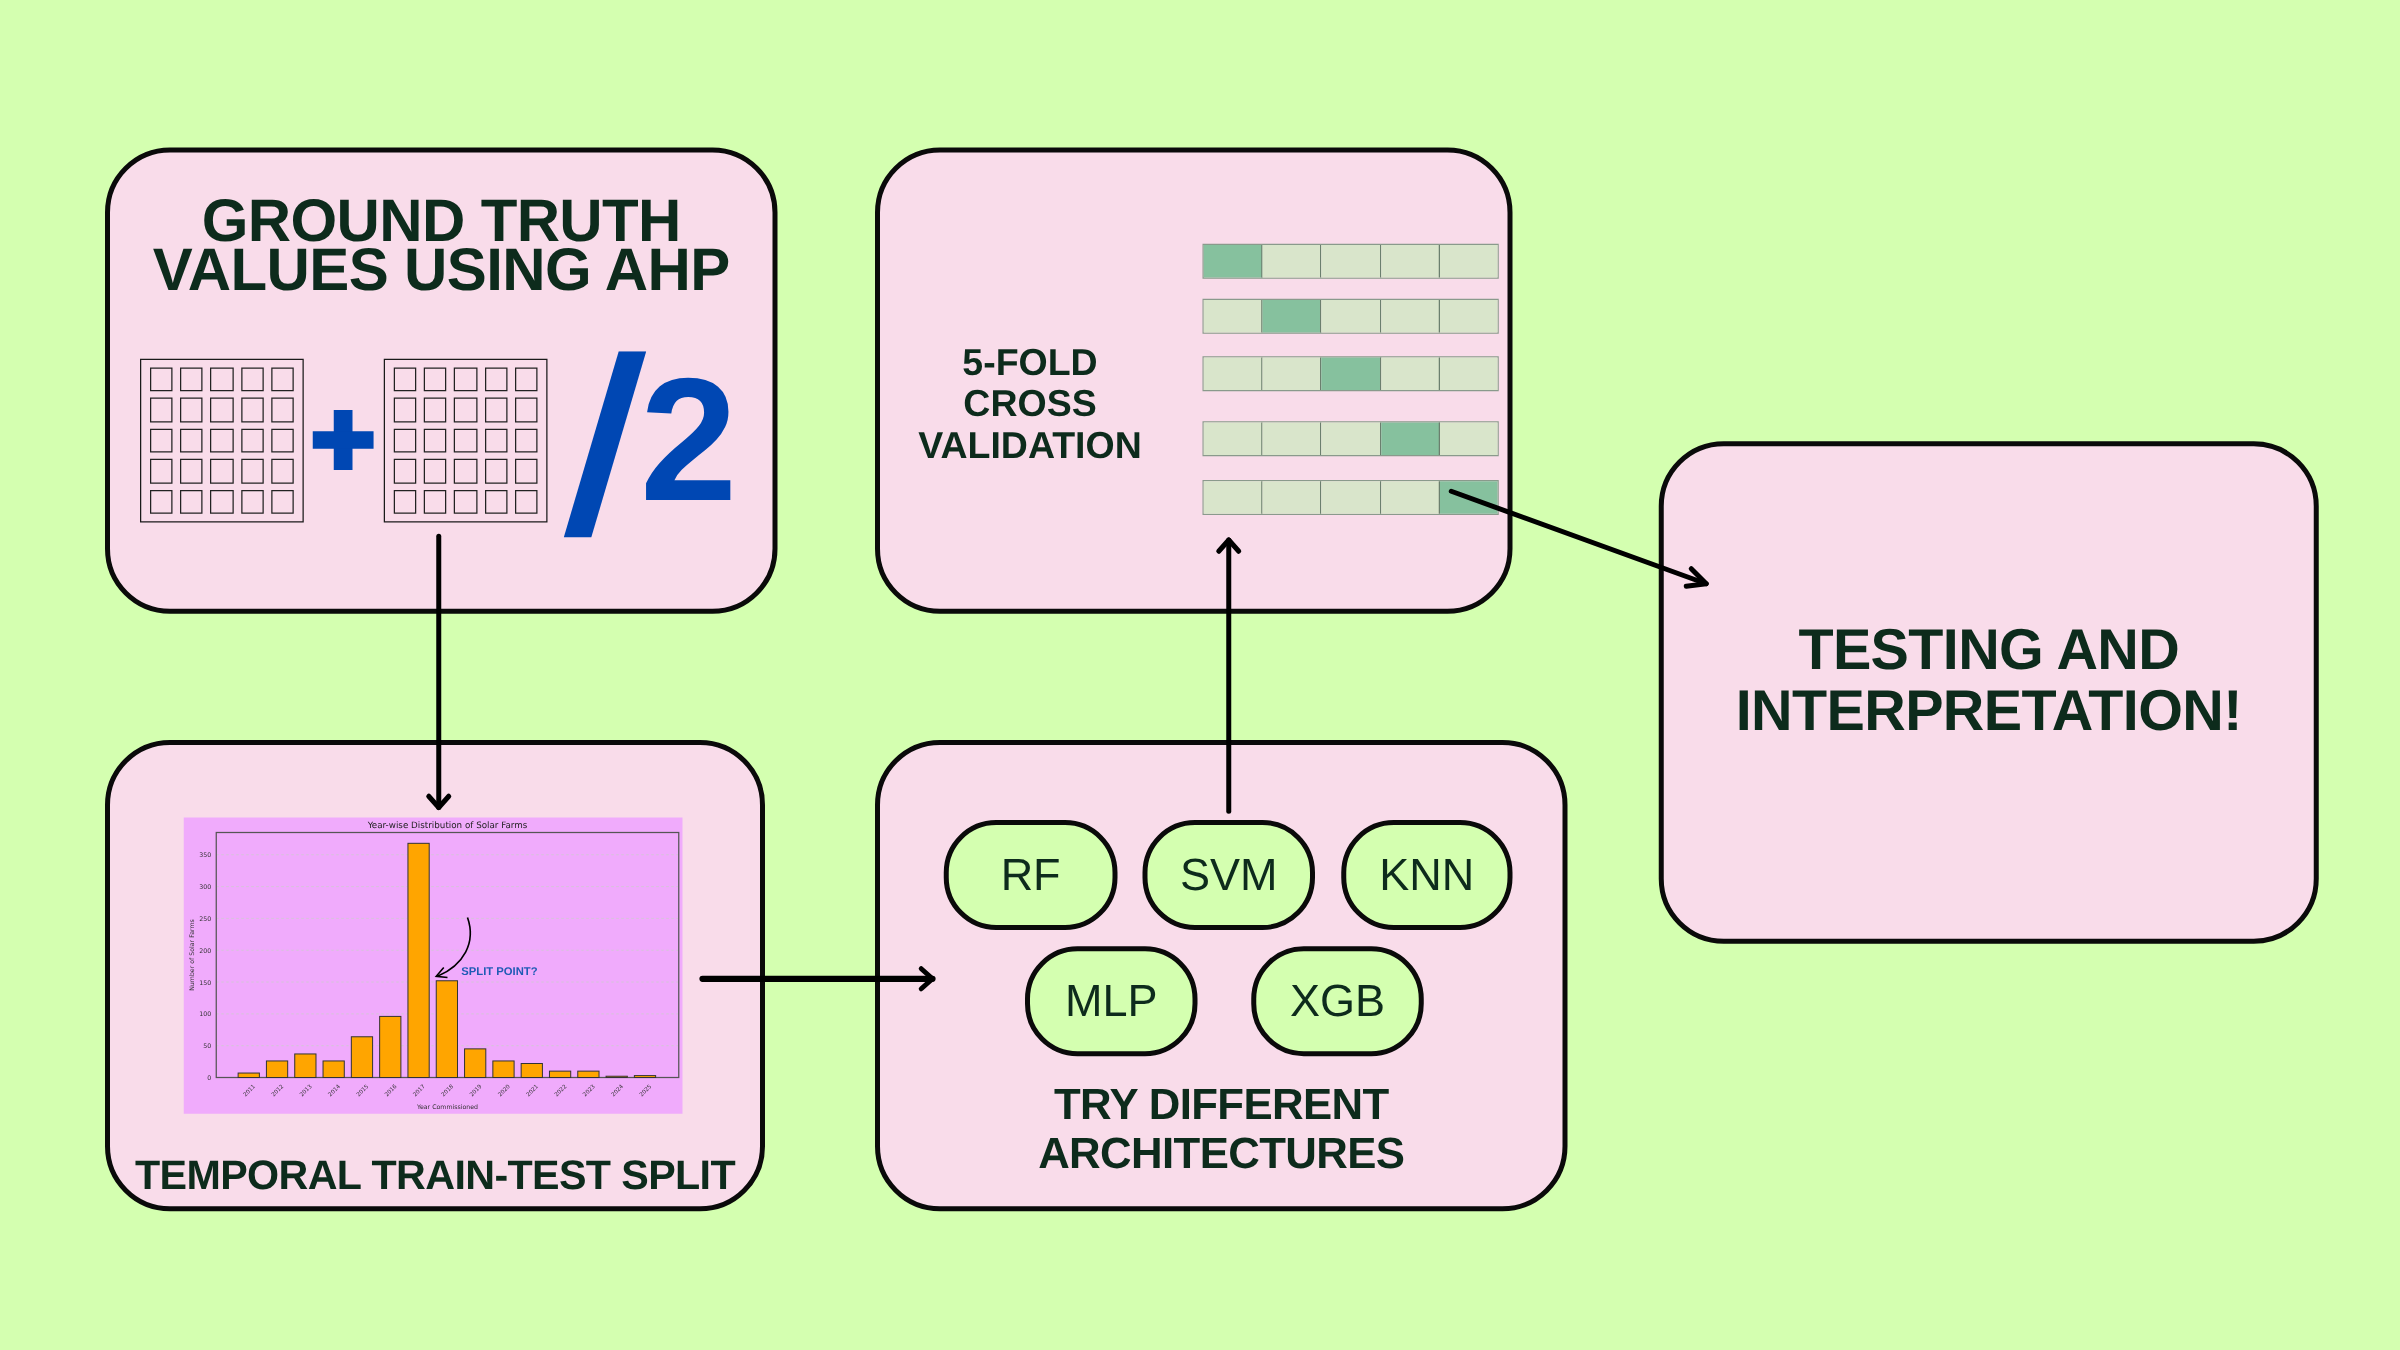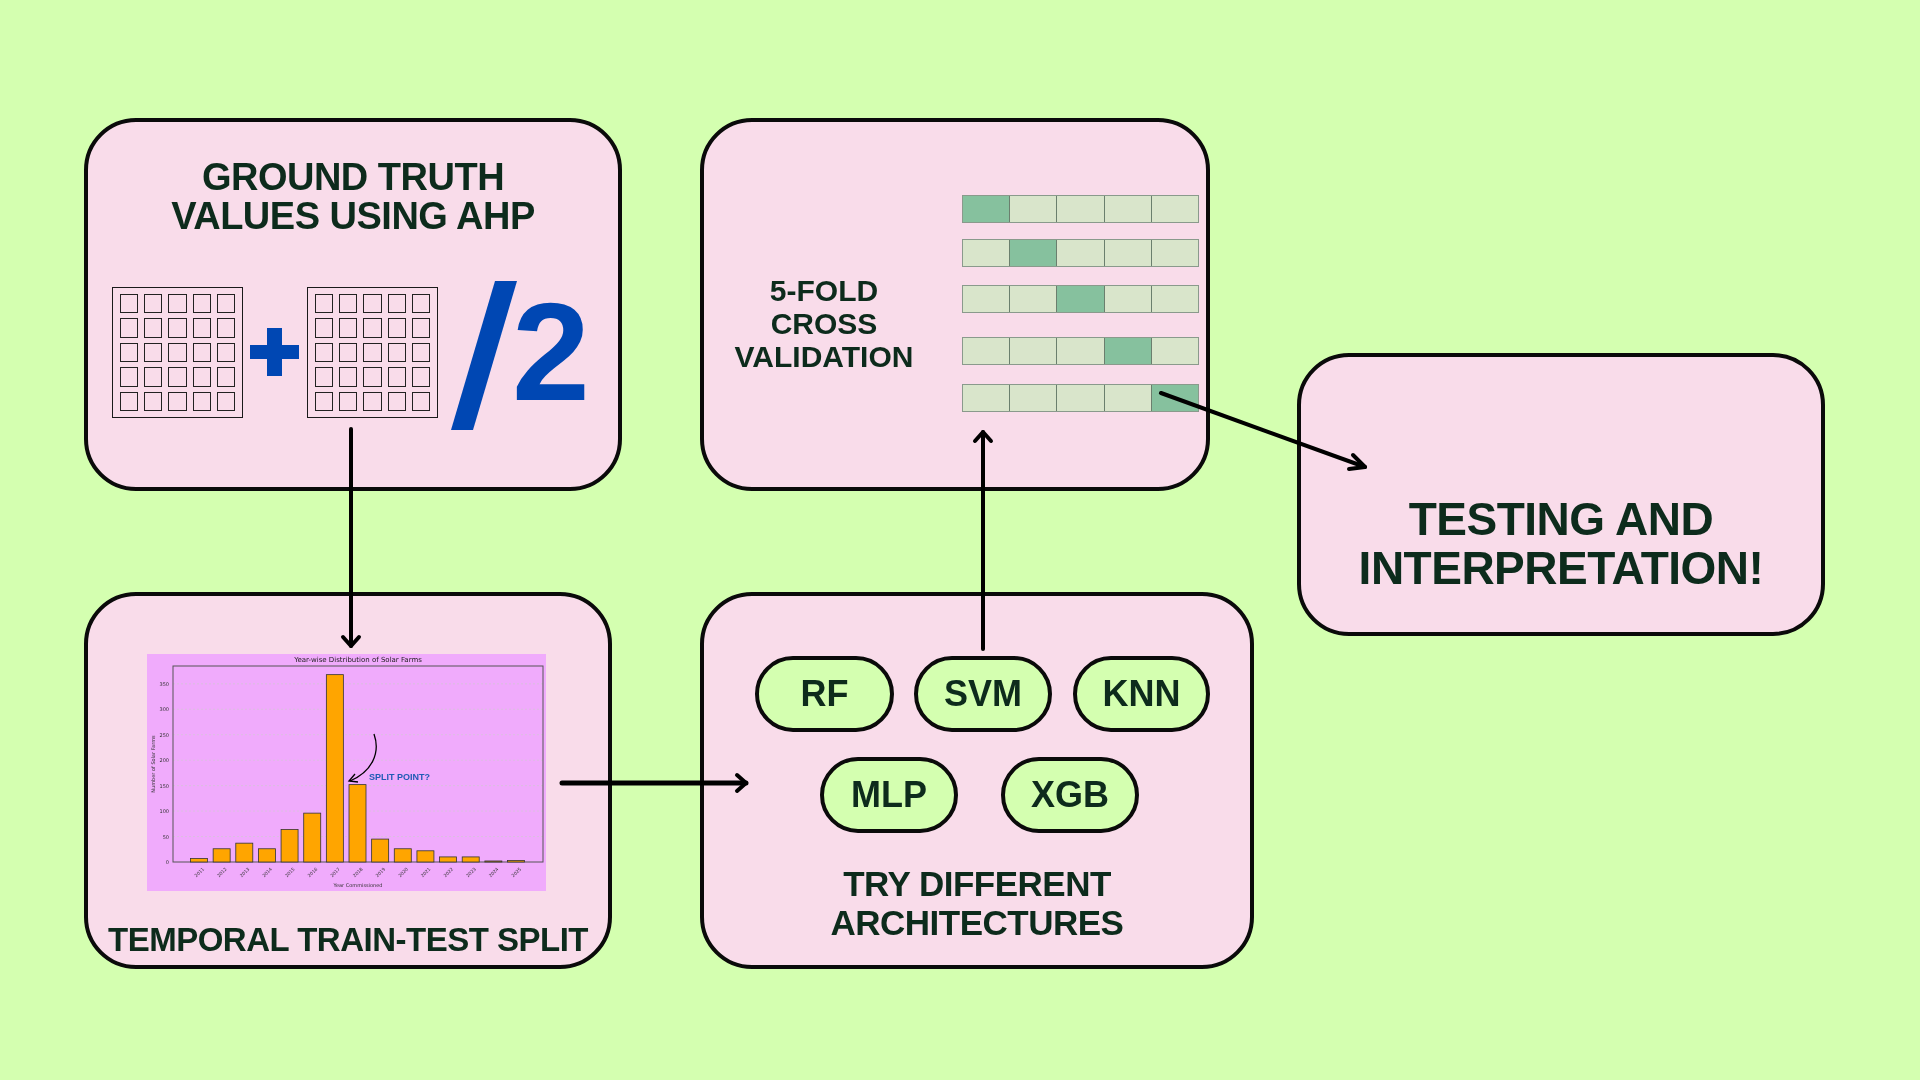--- a/index.html
+++ b/index.html
@@ -12,21 +12,21 @@
   .box {
     position:absolute; background:#f9dcea; border:4px solid #0a0a0a;
     border-radius:52px; box-sizing:border-box;
   }
   .heading {
     position:absolute; left:0; right:0; text-align:center;
     font-weight:bold; color:#0d2b1c; letter-spacing:-0.5px;
     font-family:"Liberation Sans", sans-serif;
   }
   #box-ahp { left:84px; top:118px; width:538px; height:373px; }
-  #box-ahp .heading { top:36px; font-size:38px; line-height:39px; }
+  #box-ahp .heading { top:36px; font-size:48px; line-height:39px; }
   .matrix {
     position:absolute; width:131px; height:131px; border:1.5px solid #1a1a1a;
     box-sizing:border-box; display:grid;
     grid-template-columns:repeat(5, 1fr); grid-template-rows:repeat(5, 1fr);
     padding:6px 7px 6px 7px; gap:5px 6px;
   }
   .matrix .cell { border:1.5px solid #222; background:transparent; }
   #matrix-a { left:24px; top:165px; }
   #matrix-b { left:219px; top:165px; }
   #plus-icon { position:absolute; left:162px; top:206px; width:49px; height:48px; }
@@ -50,32 +50,32 @@
   .fold-cell.active { background:#86c19e; }
 
   #box-split { left:84px; top:592px; width:528px; height:377px; }
   #chart-wrap {
     position:absolute; left:59px; top:58px; width:399px; height:237px; background:#f0abfc;
   }
   #box-split .heading { top:314px; font-size:33px; line-height:36px;margin-top:12px; }
 
   #box-arch { left:700px; top:592px; width:554px; height:377px; }
   .pill {
-    position:absolute; height:76px; background:#d4ffb0; border:4px solid #0a0a0a;
+    position:absolute; height:88px; background:#d4ffb0; border:4px solid #0a0a0a;
     border-radius:42px; box-sizing:border-box; display:flex; align-items:center;
-    justify-content:center; font-size:36px; font-weight:bold; color:#0d2b1c;
+    justify-content:center; font-size:36px; font-weight:normal; color:#0d2b1c;
   }
   #pill-rf { left:51px; top:60px; width:139px; }
   #pill-svm { left:210px; top:60px; width:138px; }
   #pill-knn { left:369px; top:60px; width:137px; }
   #pill-mlp { left:116px; top:161px; width:138px; }
   #pill-xgb { left:297px; top:161px; width:138px; }
   #box-arch .heading { top:268px; font-size:35px; line-height:39px; }
 
-  #box-test { left:1297px; top:353px; width:528px; height:283px; }
+  #box-test { left:1327px; top:353px; width:528px; height:402px; }
   #box-test .heading { top:138px; font-size:46px; line-height:49px; }
 
   #arrows { position:absolute; left:0; top:0; width:1920px; height:1080px; pointer-events:none; }
 </style>
 </head>
 <body>
 
 <div class="box" id="box-ahp">
   <div class="heading">
     <div>GROUND TRUTH</div>

